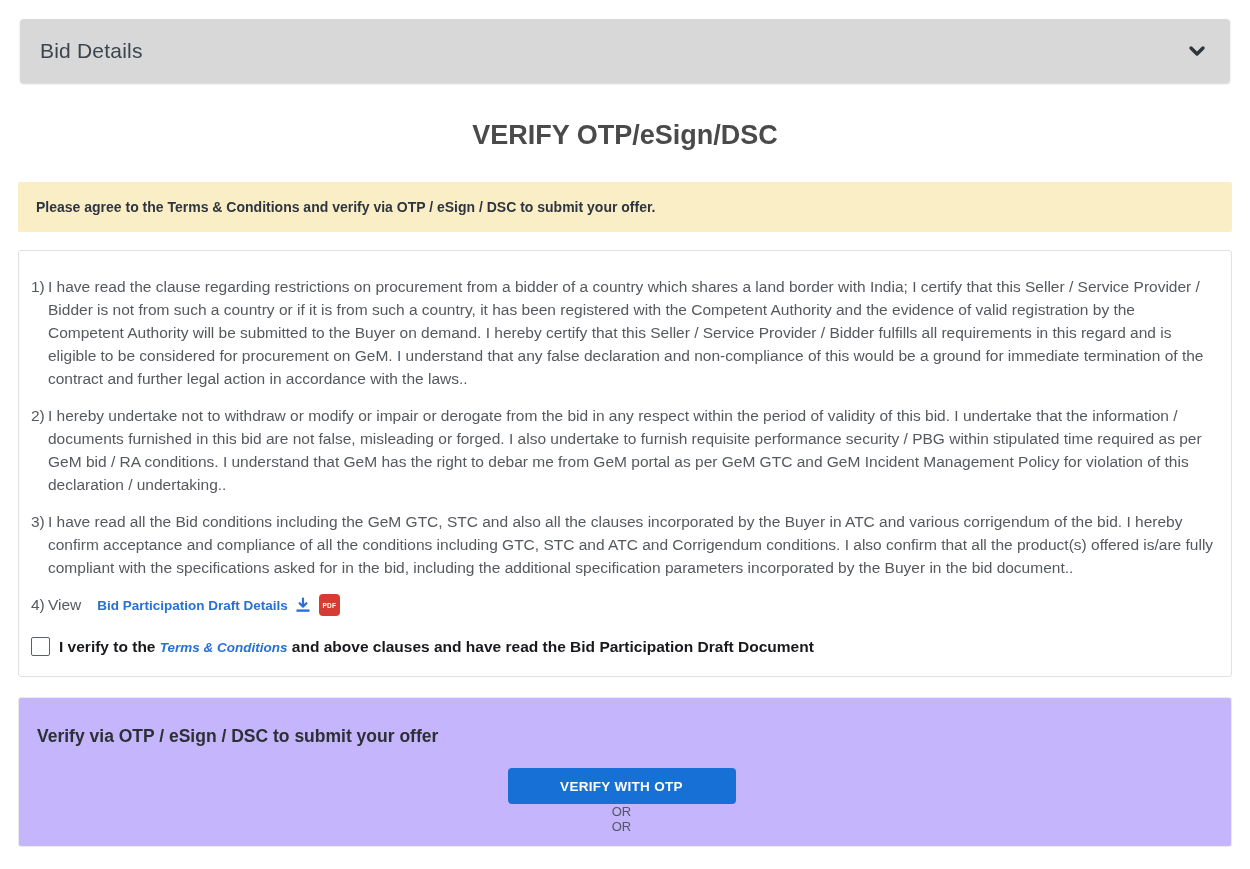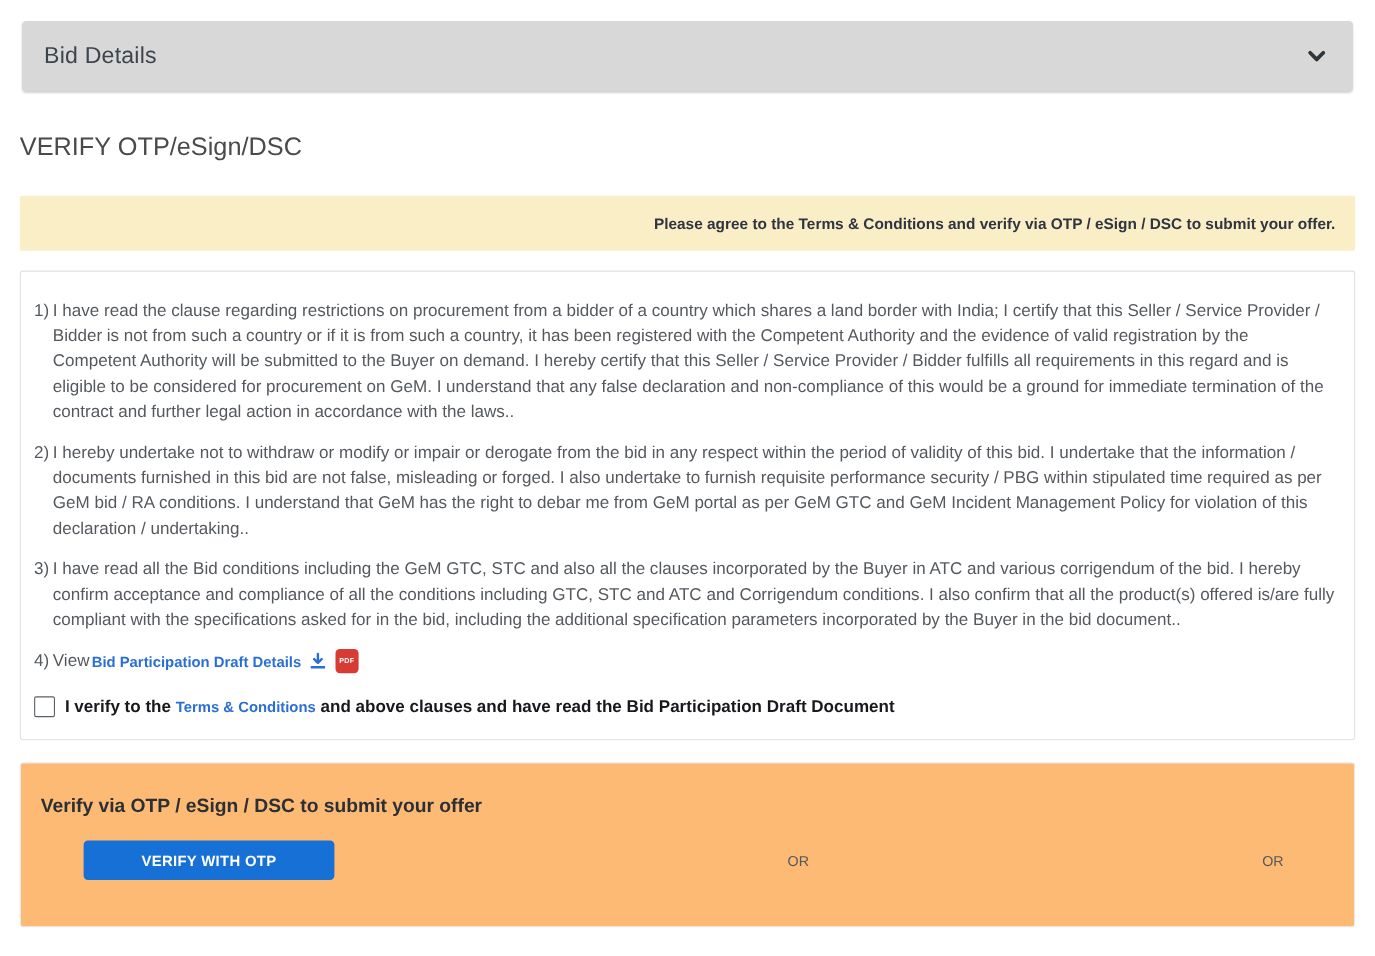--- a/index.html
+++ b/index.html
@@ -11,68 +11,68 @@
     margin:19px 20px 0 20px; height:64px; background:#d8d8d8;
     border-radius:4px; box-shadow:0 1px 2px rgba(0,0,0,.18);
     display:flex; align-items:center; justify-content:space-between;
     padding:0 24px 0 20px; cursor:pointer;
   }
   .accordion-title { font-size:21px; color:#3c454e; letter-spacing:.2px; }
   .chev { width:18px; height:18px; color:#2e353b; }
 
   
   .page-heading {
-    margin:37px 18px 0 18px; font-size:23px; font-weight:400; color:#4a4a4a;
+    margin:37px 18px 0 18px; font-size:27px; font-weight:700; color:#4a4a4a;text-align:center;
   }
 
   
   .alert {
     margin:31px 18px 0 18px; background:#faeec6; border-radius:2px;
-    padding:17px 18px; font-size:14px; color:#2e3540; font-weight:600;text-align:right;
+    padding:17px 18px; font-size:14px; color:#2e3540; font-weight:600;
   }
 
   
   .clause-box {
     margin:18px 18px 0 18px; background:#fff;
     border:1px solid #e1e1e1; border-radius:3px;
     padding:13px 16px 18px 12px;
   }
   .clause { display:flex; margin-top:11px; font-size:15.5px; line-height:23px; color:#55595e; }
   .clause + .clause { margin-top:14px; }
   .clause .num { flex:0 0 17px; }
   .clause .txt { flex:1; }
 
   .clause-view { display:flex; align-items:center; margin:15px 0 0 0; font-size:15.5px; color:#55595e; }
   .clause-view .num { width:17px; }
-  .clause-view .view-word { margin-right:2px; }
+  .clause-view .view-word { margin-right:16px; }
   .doc-link { color:#2a6fd4; font-size:13.5px; font-weight:700; text-decoration:none; cursor:pointer; }
   .dl-icon { margin-left:7px; width:16px; height:16px; display:inline-block; cursor:pointer; }
   .pdf-badge {
     margin-left:8px; width:21px; height:22px; background:#d63c34; border-radius:4px;
     color:#fff; font-size:6.5px; font-weight:700; display:inline-flex;
     align-items:center; justify-content:center; letter-spacing:.3px; cursor:pointer;
   }
 
   .agree-row { display:flex; align-items:center; margin:21px 0 2px 0; }
   .checkbox {
     width:19px; height:19px; border:1.5px solid #596067; border-radius:2px;
     background:#fff; flex:0 0 19px; cursor:pointer;
   }
   .agree-label { margin-left:9px; font-size:15.5px; font-weight:700; color:#17191c; }
-  .tc-link { color:#2a6fd4; font-size:13.5px; font-weight:700; cursor:pointer; text-decoration:none; }
+  .tc-link { color:#2a6fd4; font-size:13.5px; font-weight:700; cursor:pointer; text-decoration:none;font-style:italic; }
 
   
   .verify-panel {
-    margin:20px 18px 0 18px; height:150px; background:#fdba74;
+    margin:20px 18px 0 18px; height:150px; background:#c4b5fd;
     border:1px solid #ebebeb; border-radius:3px;
   }
   .verify-title { padding:28px 0 0 18px; font-size:17.5px; font-weight:600; color:#2c3034; }
   .verify-row {
     display:flex; align-items:center; justify-content:space-between;
-    padding:0 64px 0 57px; margin-top:21px;
+    padding:0 64px 0 57px; margin-top:21px;flex-direction:column;
   }
   .verify-btn {
     width:228px; height:36px; background:#1670d6; border:none; border-radius:4px;
     color:#fff; font-family:"Liberation Sans", sans-serif;
     font-size:13.5px; font-weight:700; letter-spacing:.3px; cursor:pointer;
   }
   .or-sep { font-size:13px; color:#54585c; }
 </style>
 </head>
 <body>

